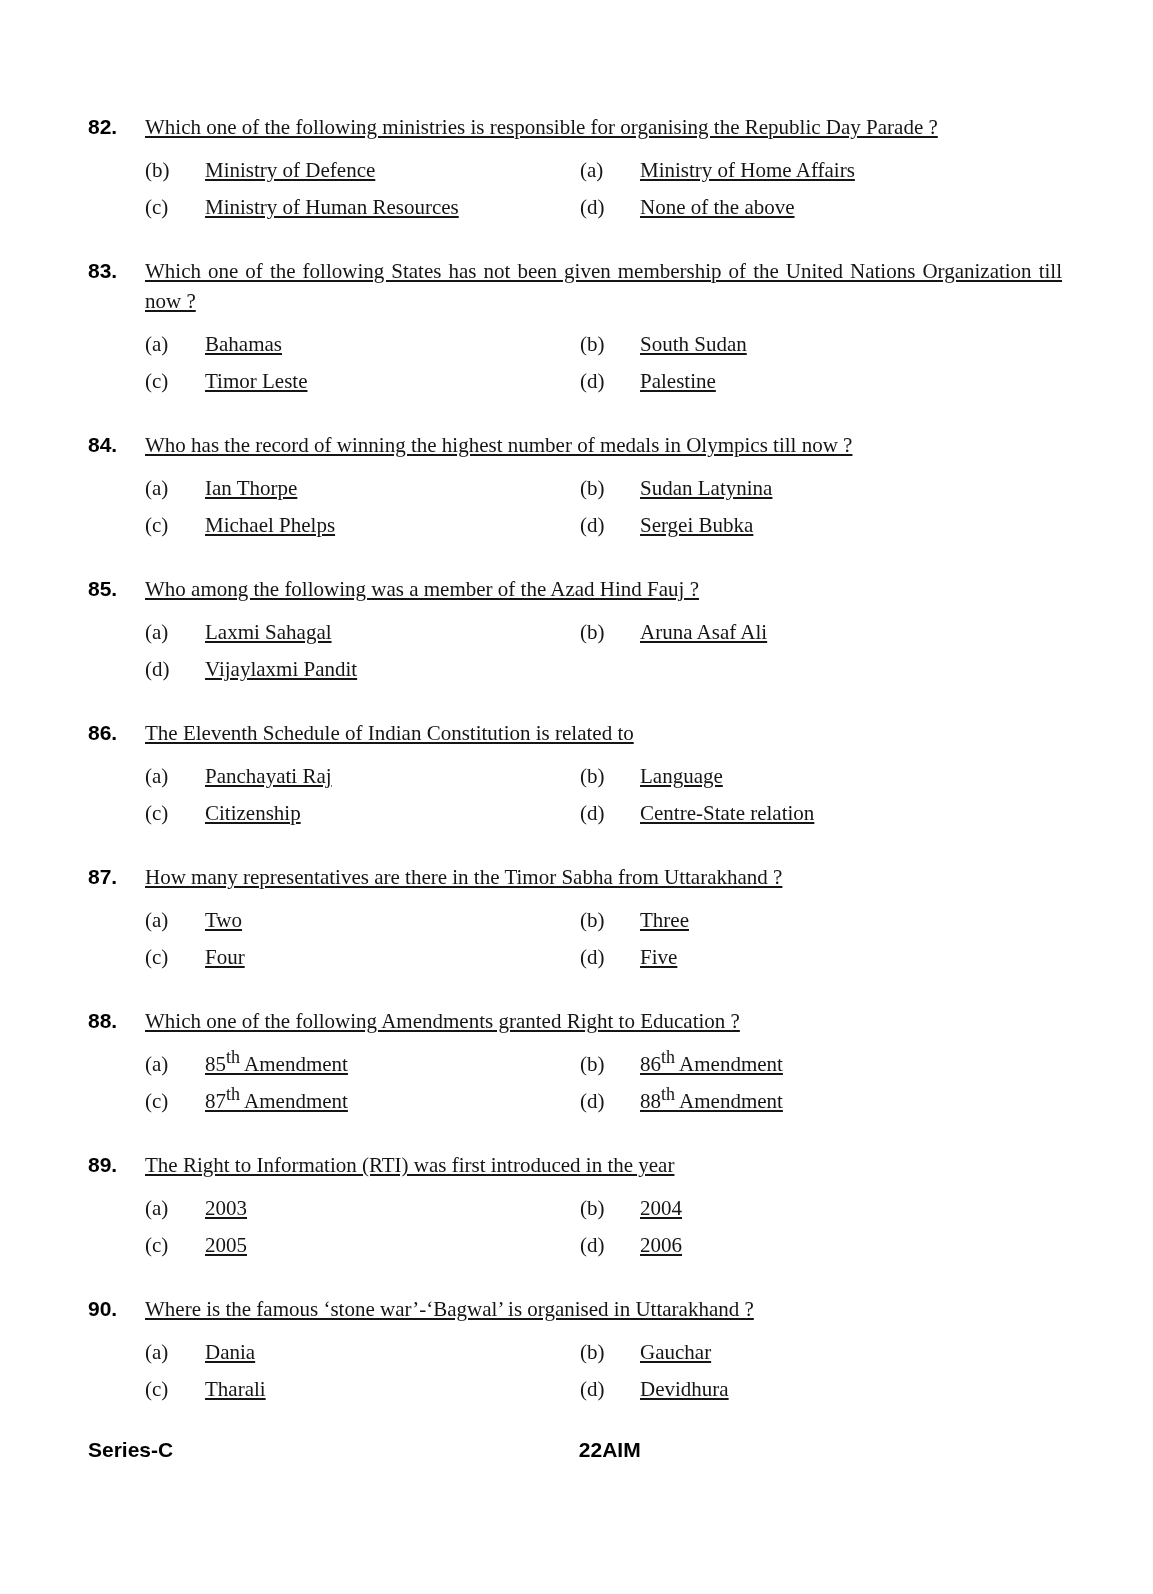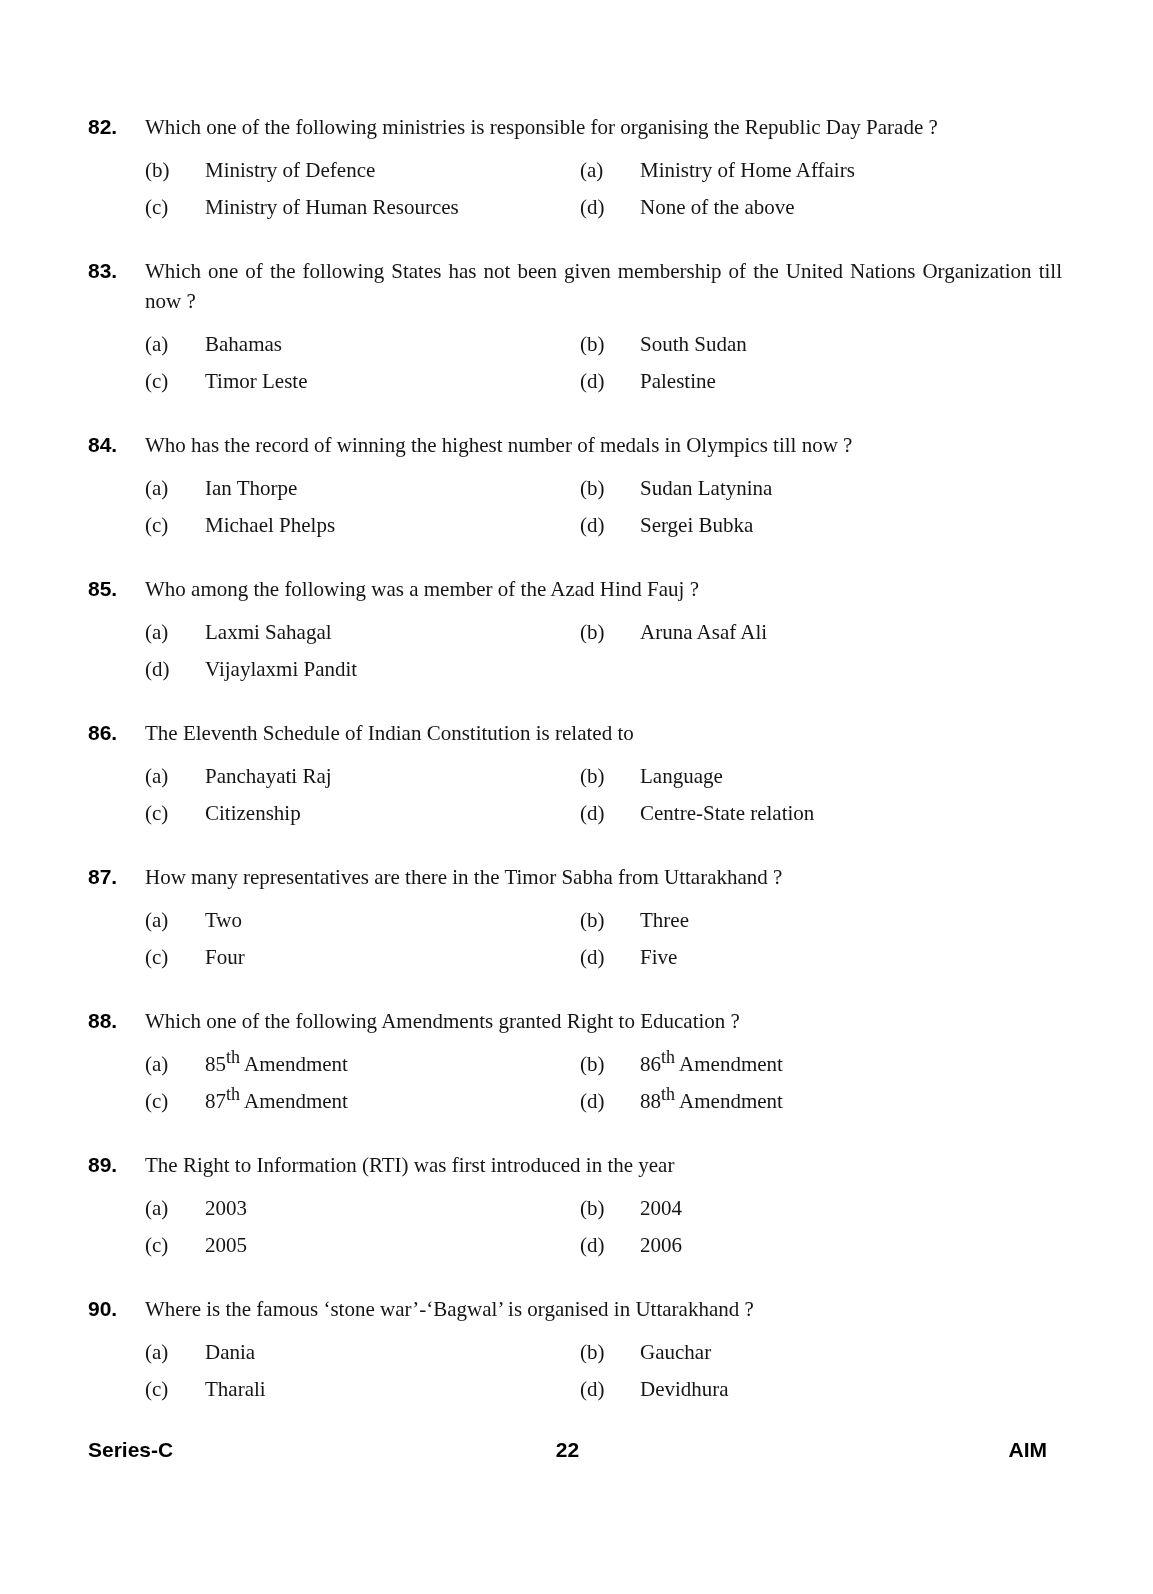--- a/index.html
+++ b/index.html
@@ -15,39 +15,39 @@
     position: relative; overflow: hidden;
     background: #ffffff;
   }
   .question { display: flex; margin-bottom: 30px; }
   .qnum {
     flex: 0 0 57px; width: 57px;
     font-family: "Liberation Sans", sans-serif;
     font-weight: bold; font-size: 21px; line-height: 30px;
     color: #000;
   }
-  .qbody { width: 917px; }
+  .qbody { width: 917px; text-decoration: underline; }
   .qtext {
     font-size: 21px; line-height: 30px;
     text-align: justify;
     margin-bottom: 10px;
   }
   .options { display: grid; grid-template-columns: 435px 1fr; }
   .opt { height: 37px; line-height: 37px; font-size: 21px; white-space: nowrap; }
   .opt-label { display: inline-block; width: 60px; }
   sup { font-size: 18px; line-height: 0; }
   .footer {
     display: grid; grid-template-columns: 1fr auto 1fr;
     align-items: baseline;
-    padding-right: 106px; margin-top: 8px;
+    padding-right: 60px; margin-top: 8px;
     font-family: "Liberation Sans", sans-serif;
     font-weight: bold; font-size: 21px; color: #000;
   }
   .footer .center { text-align: left; }
-  .footer .right { text-align: right; }
+  .footer .right { }
 </style>
 </head>
 <body>
 
 <div class="page">
 
   <section class="question">
     <div class="qnum">82.</div>
     <div class="qbody">
       <p class="qtext">Which one of the following ministries is responsible for organising the Republic Day Parade ?</p>

